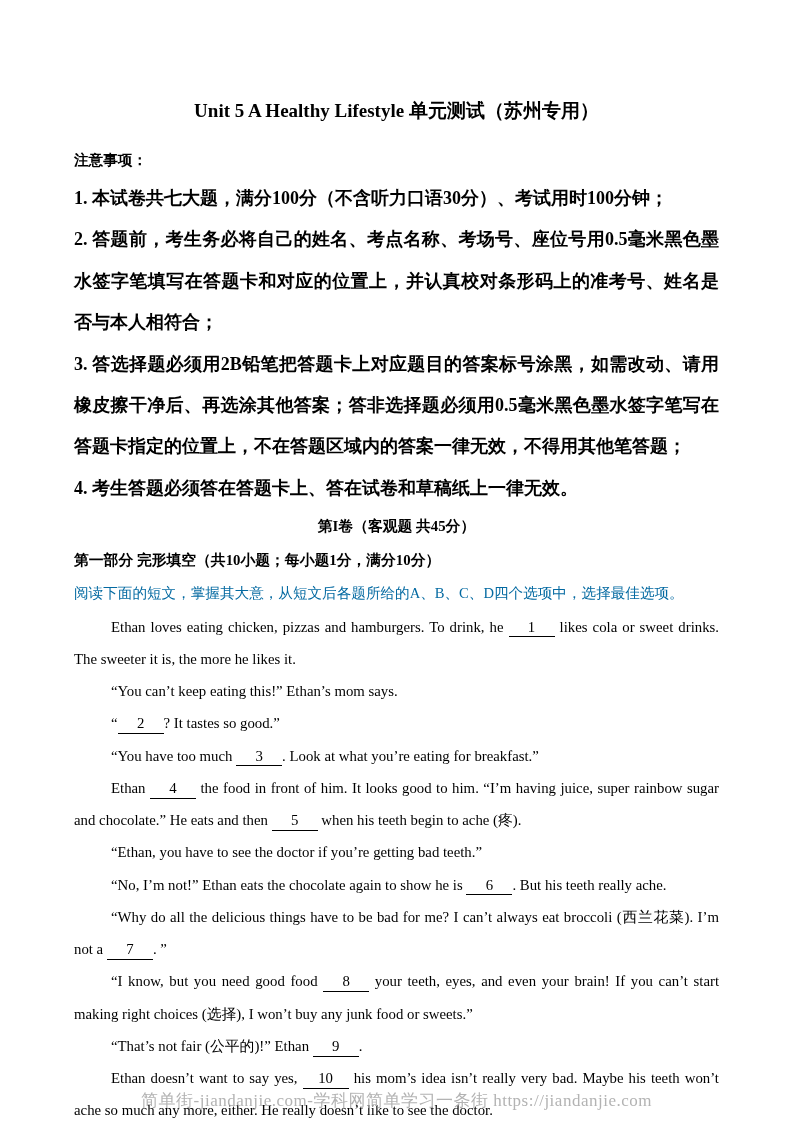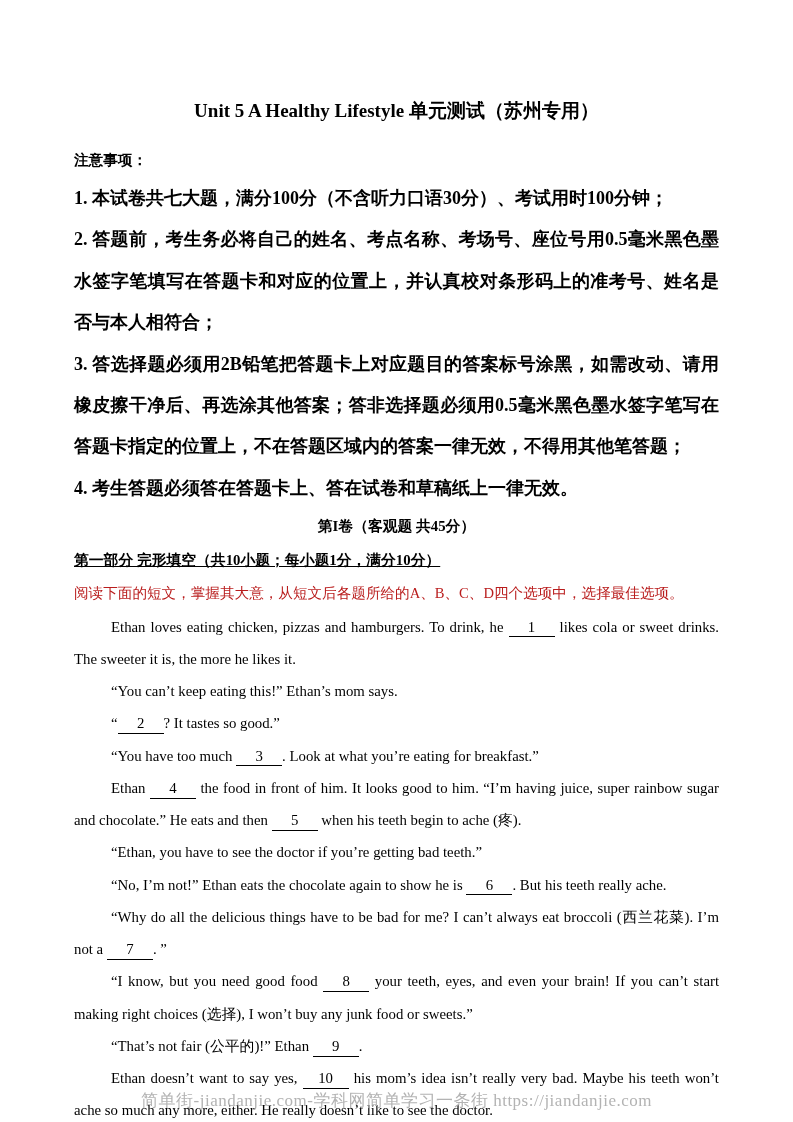--- a/index.html
+++ b/index.html
@@ -40,27 +40,26 @@
     font-size:14.8px;
     margin:0;
     line-height:2.3;
   }
   .part-heading{
     font-weight:700;
     font-size:14.8px;
     margin:0;
     line-height:2.3;
     text-align:left;
-    text-decoration:underline;
   }
   .instruction{
     font-size:14.6px;
     margin:0;
     line-height:2.3;
-    color:#b91c1c;
+    color:#0369a1;
   }
   .para{
     font-size:14.8px;
     margin:0;
     line-height:2.18;
     text-indent:2.5em;
     text-align:justify;
   }
   .blank{
     display:inline-block;

